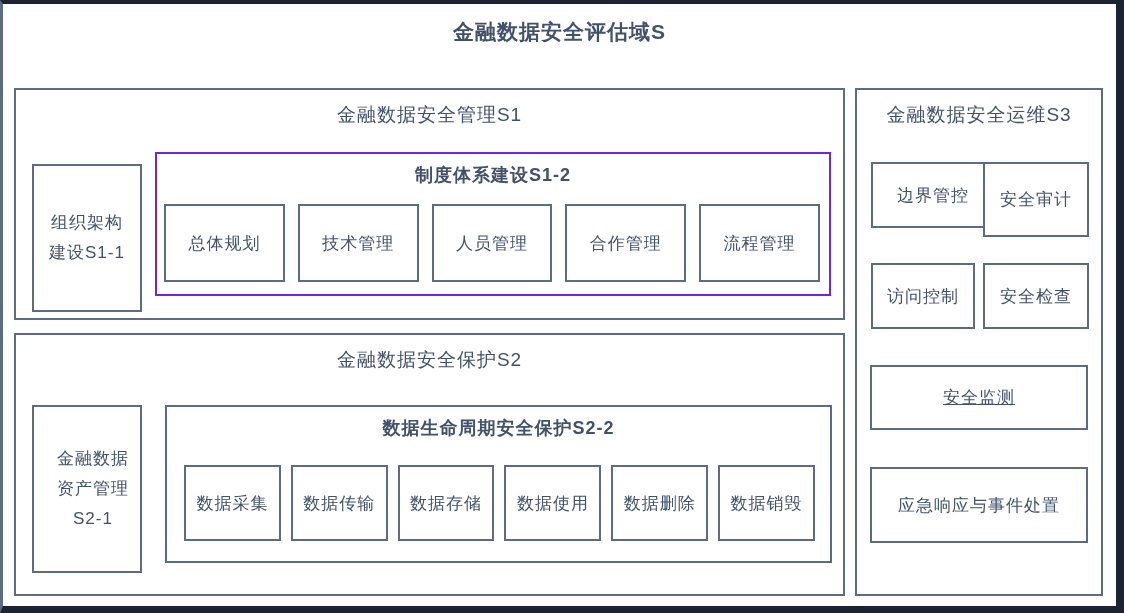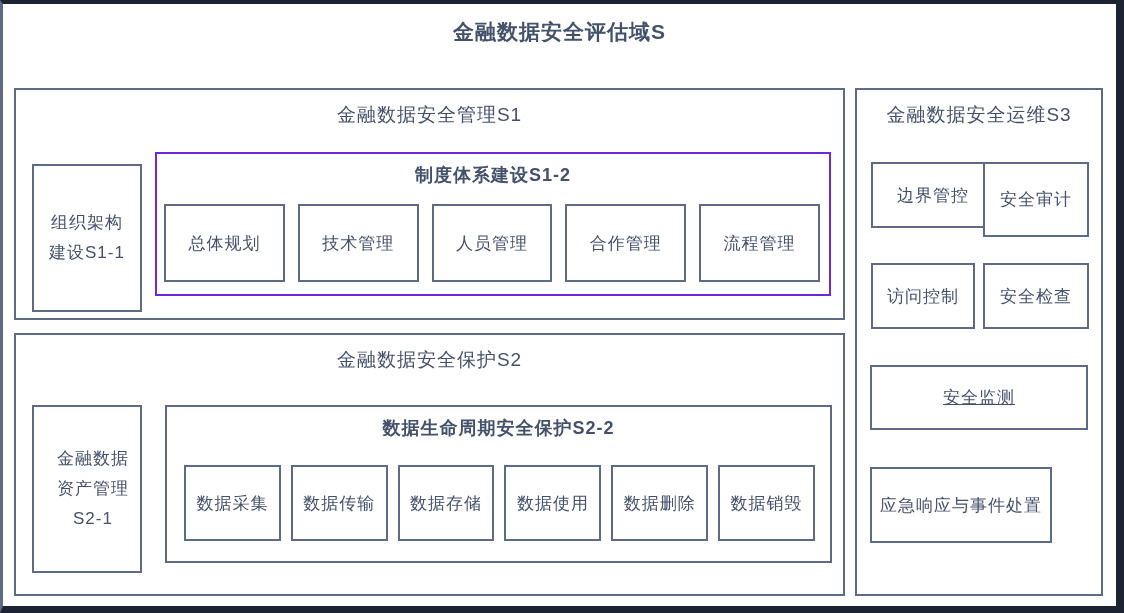--- a/index.html
+++ b/index.html
@@ -88,21 +88,21 @@
   .s2-row { position: absolute; left: 17px; right: 15px; top: 58px; height: 76px;
             display: flex; gap: 10px; }
   .s2-row .ibox { flex: 1; }
   
   .s3-box { left: 852px; top: 84px; width: 248px; height: 508px; }
   .s3-b1 { position: absolute; left: 14px;  top: 72px;  width: 124px; height: 66px; }
   .s3-b2 { position: absolute; left: 126px; top: 72px;  width: 106px; height: 75px; }
   .s3-b3 { position: absolute; left: 14px;  top: 173px; width: 104px; height: 66px; }
   .s3-b4 { position: absolute; left: 126px; top: 173px; width: 106px; height: 66px; }
   .s3-w1 { position: absolute; left: 13px;  top: 275px; width: 218px; height: 65px; text-decoration: underline; }
-  .s3-w2 { position: absolute; left: 13px;  top: 377px; width: 182px; height: 76px; text-align: right; }
+  .s3-w2 { position: absolute; left: 13px;  top: 377px; width: 218px; height: 76px; text-align: right; }
 </style>
 </head>
 <body>
 
 <div class="frame">
   <div class="domain">
 
     <div class="domain-title">金融数据安全评估域S</div>
 
     <div class="box s1-box">

